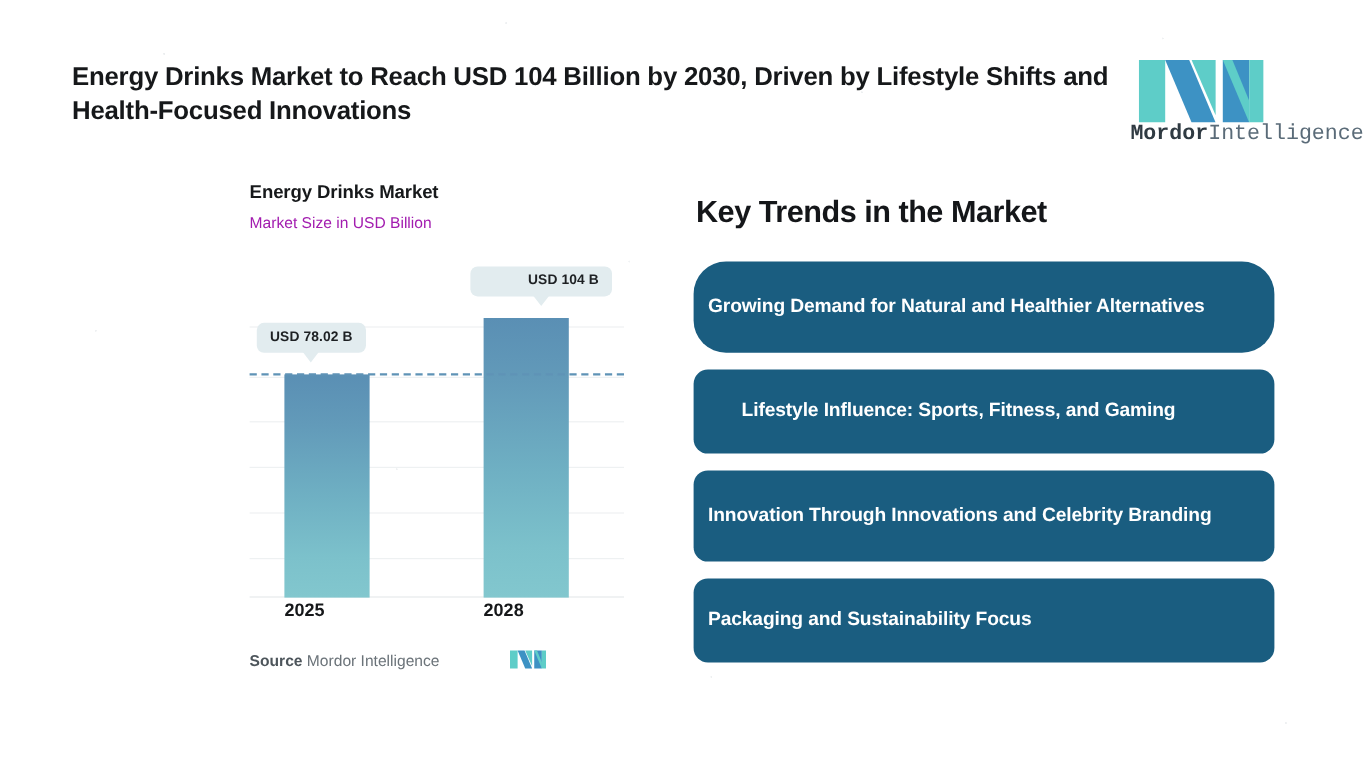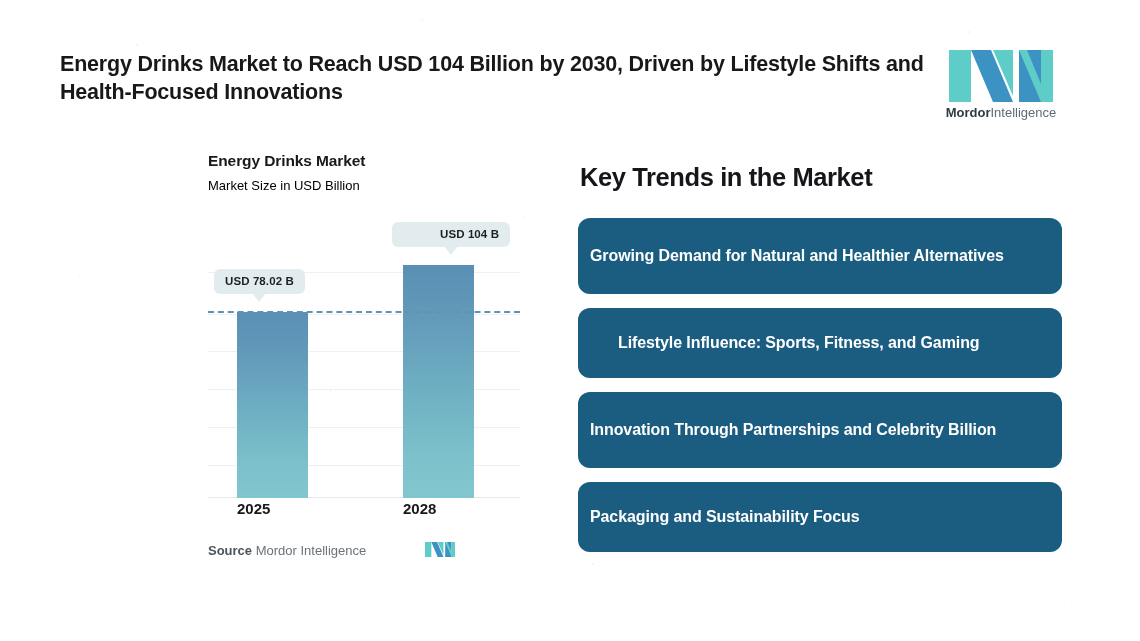--- a/index.html
+++ b/index.html
@@ -63,23 +63,24 @@
     width: 118px;
     text-align: center;
   }
   .brand-mark {
     display: block;
     margin: 0 auto;
   }
   .brand-wordmark {
     display: block;
     margin-top: 3px;
-    font-size: 13px;
+    font-size: 18px;
     line-height: 15px;
     white-space: nowrap;
+    font-family: Liberation Mono, monospace;
   }
   .brand-word-strong { font-weight: bold; color: #2f3a42; }
   .brand-word-light { font-weight: normal; color: #5a6b78; }
 
   
   .chart-panel {
     position: absolute;
     left: 208px;
     top: 152px;
     width: 312px;
@@ -88,21 +89,21 @@
   .chart-title {
     margin: 0;
     font-size: 15.5px;
     font-weight: bold;
     color: #17191b;
     letter-spacing: -0.1px;
   }
   .chart-subtitle {
     margin: 8px 0 0 0;
     font-size: 13px;
-    color: #000000;
+    color: #a21caf;
     font-weight: normal;
   }
   .chart-cagr {
     margin: 9px 0 0 0;
     font-size: 13.5px;
     color: #23262a;
   }
   .chart-cagr .cagr-value { color: #74aacb; }
 
   .plot {
@@ -291,25 +292,25 @@
       <polygon points="70,0 92,0 92,52 70,52" fill="#3d92c4"></polygon>
       <polygon points="92,0 104,0 104,52 92,52" fill="#5ecdc8"></polygon>
       <polygon points="70,0 78,0 92,34 92,52" fill="#5ecdc8"></polygon>
     </svg>
   </div>
 </div>
 
 <div class="trends-panel">
   <h2 class="trends-heading">Key Trends in the Market</h2>
 
-  <div class="trend-card" style="min-height:76px;">
+  <div class="trend-card" style="min-height:76px;border-radius:27px;">
     <span class="trend-card-text">Growing Demand for Natural and Healthier Alternatives</span>
   </div>
   <div class="trend-card" style="min-height:70px;padding-left:40px;">
     <span class="trend-card-text">Lifestyle Influence: Sports, Fitness, and Gaming</span>
   </div>
   <div class="trend-card" style="min-height:76px;">
-    <span class="trend-card-text">Innovation Through Partnerships and Celebrity Billion</span>
+    <span class="trend-card-text">Innovation Through Innovations and Celebrity Branding</span>
   </div>
   <div class="trend-card" style="min-height:70px;">
     <span class="trend-card-text">Packaging and Sustainability Focus</span>
   </div>
 </div>
 
 </body></html>

